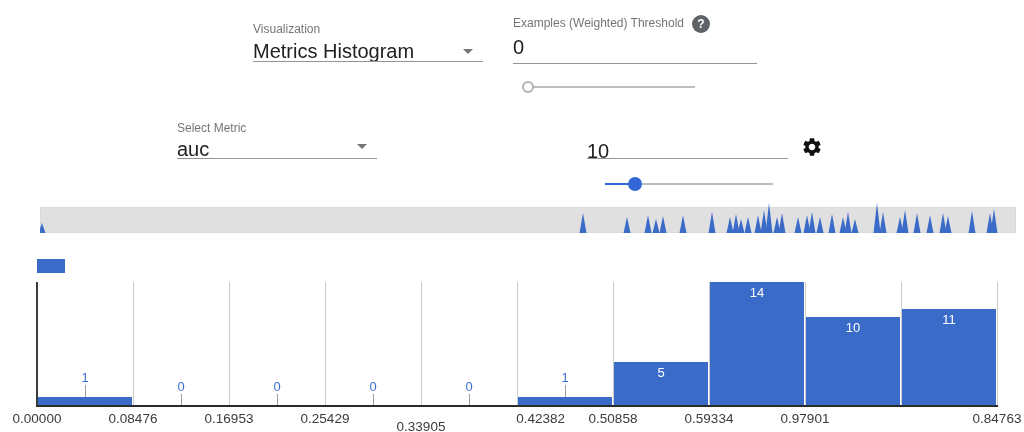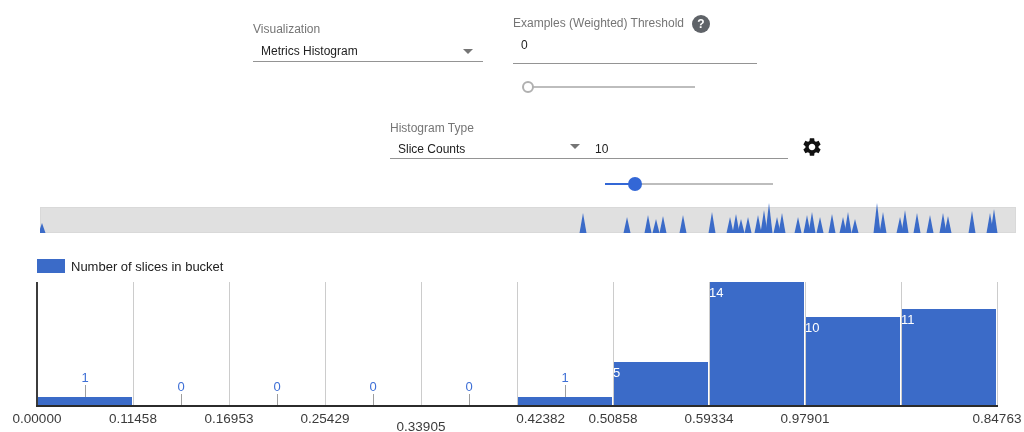--- a/index.html
+++ b/index.html
@@ -2,21 +2,21 @@
 <html><head>
 <meta charset="utf-8">
 <style>
   * { margin:0; padding:0; box-sizing:border-box; }
   html,body { width:1024px; height:432px; background:#ffffff;
     font-family:"Liberation Sans", sans-serif; overflow:hidden; }
   #page { position:relative; width:872px; height:432px; background:#fff; }
 
   .field { position:absolute; }
   .field .flabel { font-size:12px; color:#757575; line-height:14px; white-space:nowrap; }
-  .field .fvalue { position:absolute; left:8px; top:20px; font-size:12px; color:#212121;
+  .field .fvalue { position:absolute; left:0; top:20px; font-size:20px; color:#212121;
     line-height:18px; white-space:nowrap; background:transparent; border:none; outline:none;
     font-family:"Liberation Sans", sans-serif; width:100%; }
   .field .funderline { position:absolute; left:0; top:39px; height:1px; width:100%; background:#949494; }
   .dd-arrow { position:absolute; top:27px; width:0; height:0;
     border-left:5px solid transparent; border-right:5px solid transparent;
     border-top:5px solid #757575; }
 
   .help-icon { position:absolute; left:692px; top:15px; width:18px; height:18px;
     border-radius:50%; background:#5f6368; color:#ffffff; font-size:12px; font-weight:bold;
     text-align:center; line-height:18px; }
@@ -35,21 +35,21 @@
     background:#e0e0e0; border:1px solid #d9d9d9; }
   #overview svg { position:absolute; left:0; top:0; }
 
   #legend { position:absolute; left:37px; top:258px; height:16px; display:flex; align-items:center; }
   #legend .swatch { width:28px; height:14px; margin-right:6px; }
   #legend .ltext { font-size:13px; color:#212121; white-space:nowrap; }
 
   #chart-layer { position:absolute; left:0; top:0; width:1024px; height:432px; pointer-events:none; }
   #chart-layer .gridline { position:absolute; width:1px; }
   #chart-layer .bar { position:absolute; pointer-events:auto; }
-  #chart-layer .bar-label-in { position:absolute; font-size:13px; color:#ffffff; }
+  #chart-layer .bar-label-in { position:absolute; font-size:13px; color:#ffffff; text-align:center; }
   #chart-layer .bar-label-out { position:absolute; font-size:13px; text-align:center; }
   #chart-layer .stem { position:absolute; width:1px; background:#9e9e9e; }
   #chart-layer .baseline { position:absolute; height:2px; background:#2b2b2b; }
   #chart-layer .tick { position:absolute; font-size:13.5px; color:#3b3b3b; text-align:center; width:96px; }
 </style>
 </head>
 <body>
 
 <div id="page">
 
@@ -65,27 +65,27 @@
     <input class="fvalue" value="0" style="">
     <div class="funderline" style="top:47px;"></div>
   </div>
   <div class="help-icon">?</div>
 
   <div class="slider" style="left:522px; top:81px; width:173px; height:12px;">
     <div class="track" style="left:6px; width:167px; top:5px;"></div>
     <div class="knob-hollow" style="left:0; top:0;"></div>
   </div>
 
-
-  <div class="field" style="left:390px; top:119px; width:200px;">
-    <div class="flabel" style="margin-top:2px;">Histogram Type</div>
-    <div class="fvalue" style="top:21px;">Slice Counts</div>
+  <div class="field" style="left:177px; top:119px; width:200px;">
+    <div class="flabel" style="margin-top:2px;">Select Metric</div>
+    <div class="fvalue" style="top:21px;">auc</div>
     <span class="dd-arrow" style="right:10px; top:25px;"></span>
     <div class="funderline"></div>
   </div>
+
 
   <div class="field" style="left:587px; top:119px; width:201px;">
     <input class="fvalue" style="top: 21px;" value="10">
     <div class="funderline"></div>
   </div>
 
   <div id="gear-btn">
     <svg viewBox="0 0 24 24" width="22" height="22" fill="#111111">
       <path d="M19.14,12.94c0.04-0.3,0.06-0.61,0.06-0.94c0-0.32-0.02-0.64-0.07-0.94l2.03-1.58c0.18-0.14,0.23-0.41,0.12-0.61 l-1.92-3.32c-0.12-0.22-0.37-0.29-0.59-0.22l-2.39,0.96c-0.5-0.38-1.03-0.7-1.62-0.94L14.4,2.81c-0.04-0.24-0.24-0.41-0.48-0.41 h-3.84c-0.24,0-0.43,0.17-0.47,0.41L9.25,5.35C8.66,5.59,8.12,5.92,7.63,6.29L5.24,5.33c-0.22-0.08-0.47,0-0.59,0.22L2.74,8.87 C2.62,9.08,2.66,9.34,2.86,9.48l2.03,1.58C4.84,11.36,4.8,11.69,4.8,12s0.02,0.64,0.07,0.94l-2.03,1.58 c-0.18,0.14-0.23,0.41-0.12,0.61l1.92,3.32c0.12,0.22,0.37,0.29,0.59,0.22l2.39-0.96c0.5,0.38,1.03,0.7,1.62,0.94l0.36,2.54 c0.05,0.24,0.24,0.41,0.48,0.41h3.84c0.24,0,0.44-0.17,0.47-0.41l0.36-2.54c0.59-0.24,1.13-0.56,1.62-0.94l2.39,0.96 c0.22,0.08,0.47,0,0.59-0.22l1.92-3.32c0.12-0.22,0.07-0.47-0.12-0.61L19.14,12.94z M12,15.6c-1.98,0-3.6-1.62-3.6-3.6 s1.62-3.6,3.6-3.6s3.6,1.62,3.6,3.6S13.98,15.6,12,15.6z"></path>
     </svg>
@@ -134,21 +134,20 @@
         <polygon points="899.5,33 903,13 906.5,33" fill="#3b6bc8"></polygon>
         <polygon points="904.5,33 908,16 911.5,33" fill="#3b6bc8"></polygon>
         <polygon points="928.5,33 932,11 935.5,33" fill="#3b6bc8"></polygon>
         <polygon points="946.5,33 950,13 953.5,33" fill="#3b6bc8"></polygon>
         <polygon points="950.5,33 954,9 957.5,33" fill="#3b6bc8"></polygon>
       </svg>
   </div>
 
   <div id="legend">
     <div class="swatch" id="legend-swatch" style="background: rgb(59, 107, 200);"></div>
-    <div class="ltext">Number of slices in bucket</div>
   </div>
 
   <div id="chart-layer">
       <div class="gridline" style="left: 36px; top: 282px; height: 124px; width: 2px; background: rgb(60, 60, 60);"></div>
       <div class="gridline" style="left: 133px; top: 282px; height: 124px; width: 1px; background: rgb(204, 204, 204);"></div>
       <div class="gridline" style="left: 229px; top: 282px; height: 124px; width: 1px; background: rgb(204, 204, 204);"></div>
       <div class="gridline" style="left: 325px; top: 282px; height: 124px; width: 1px; background: rgb(204, 204, 204);"></div>
       <div class="gridline" style="left: 421px; top: 282px; height: 124px; width: 1px; background: rgb(204, 204, 204);"></div>
       <div class="gridline" style="left: 517px; top: 282px; height: 124px; width: 1px; background: rgb(204, 204, 204);"></div>
       <div class="gridline" style="left: 613px; top: 282px; height: 124px; width: 1px; background: rgb(204, 204, 204);"></div>
@@ -173,21 +172,21 @@
       <div class="bar" style="left: 614px; width: 94px; top: 362px; height: 44px; background: rgb(59, 107, 200);"></div>
       <div class="bar-label-in" style="left: 613px; width: 96px; top: 365px; color: rgb(255, 255, 255);">5</div>
       <div class="bar" style="left: 710px; width: 94px; top: 282px; height: 124px; background: rgb(59, 107, 200);"></div>
       <div class="bar-label-in" style="left: 709px; width: 96px; top: 285px; color: rgb(255, 255, 255);">14</div>
       <div class="bar" style="left: 806px; width: 94px; top: 317px; height: 89px; background: rgb(59, 107, 200);"></div>
       <div class="bar-label-in" style="left: 805px; width: 96px; top: 320px; color: rgb(255, 255, 255);">10</div>
       <div class="bar" style="left: 902px; width: 94px; top: 309px; height: 97px; background: rgb(59, 107, 200);"></div>
       <div class="bar-label-in" style="left: 901px; width: 96px; top: 312px; color: rgb(255, 255, 255);">11</div>
       <div class="baseline" style="left: 36px; width: 962px; top: 405px;"></div>
       <div class="tick" style="left: -11px; top: 411px;">0.00000</div>
-      <div class="tick" style="left: 85px; top: 411px;">0.11458</div>
+      <div class="tick" style="left: 85px; top: 411px;">0.08476</div>
       <div class="tick" style="left: 181px; top: 411px;">0.16953</div>
       <div class="tick" style="left: 277px; top: 411px;">0.25429</div>
       <div class="tick" style="left: 373px; top: 411px; margin-top: 8px;">0.33905</div>
       <div class="tick" style="left: 469px; top: 411px; text-align: right;">0.42382</div>
       <div class="tick" style="left: 565px; top: 411px;">0.50858</div>
       <div class="tick" style="left: 661px; top: 411px;">0.59334</div>
       <div class="tick" style="left: 757px; top: 411px;">0.97901</div>
       <div class="tick" style="left: 853px; top: 435px;">0.76287</div>
       <div class="tick" style="left: 949px; top: 411px;">0.84763</div>
     </div>

